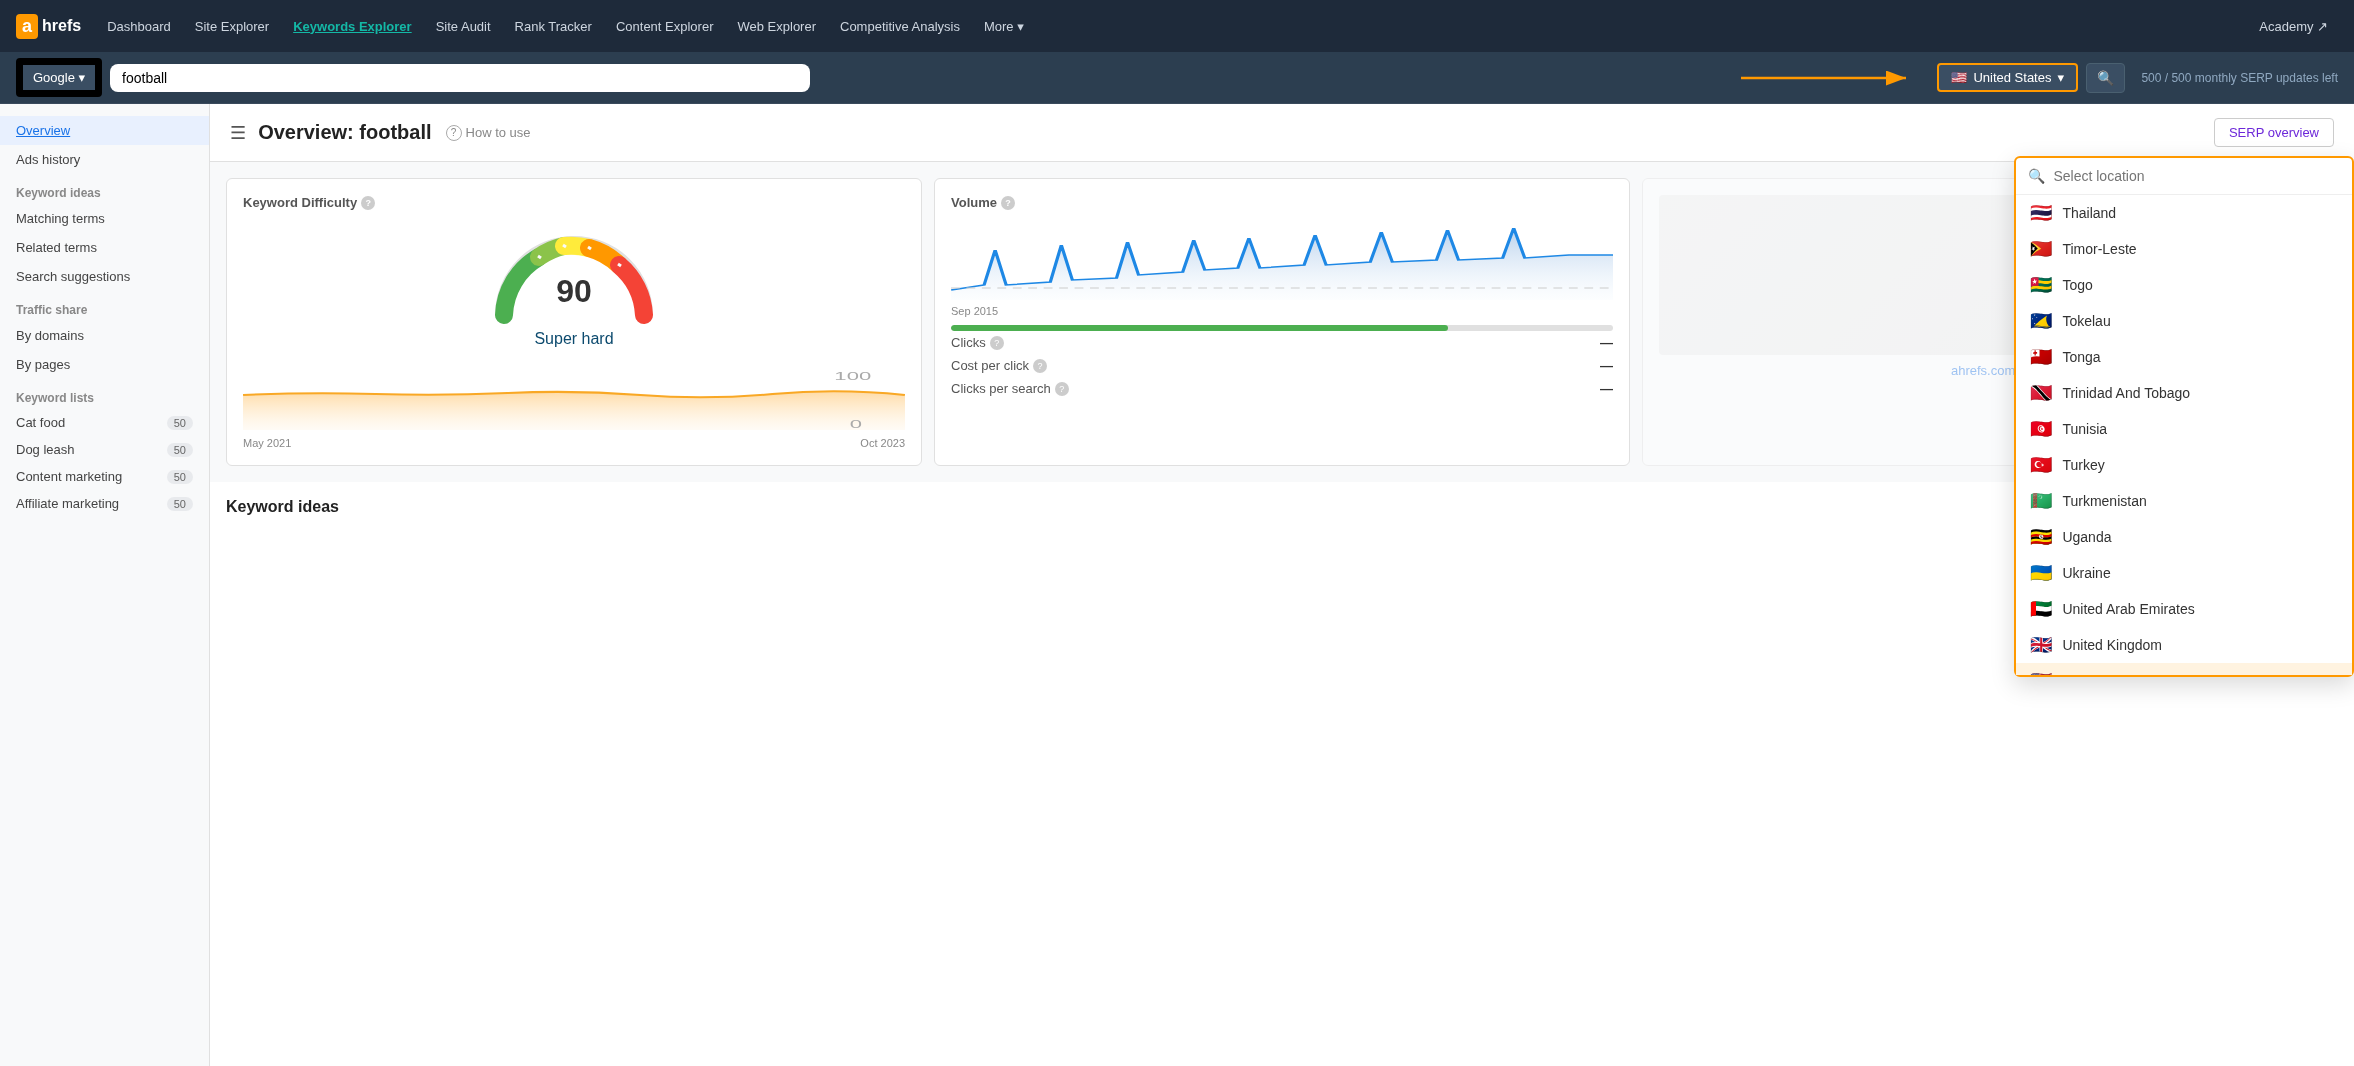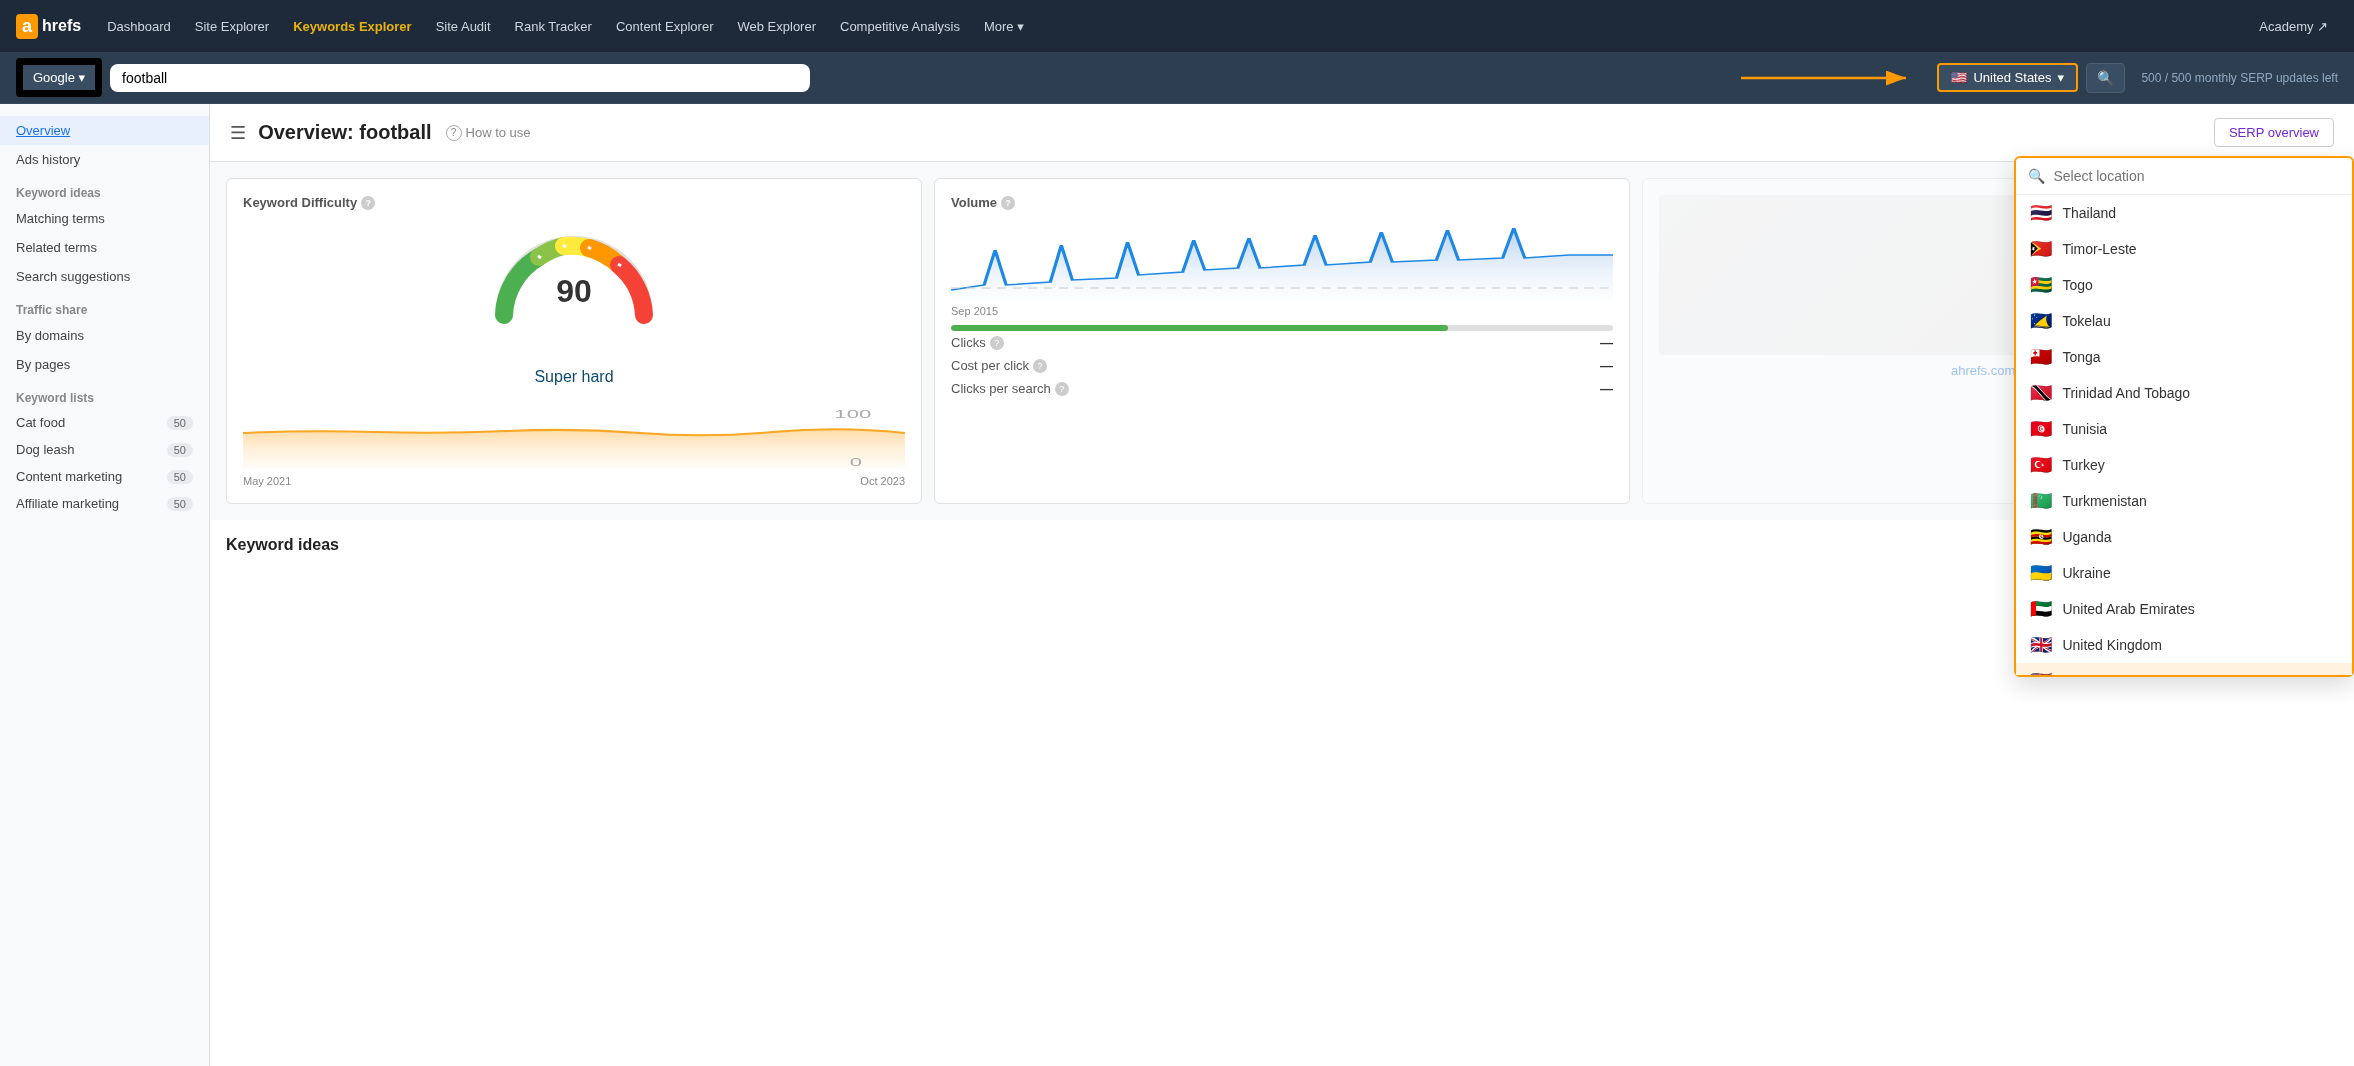--- a/index.html
+++ b/index.html
@@ -34,21 +34,21 @@
       font-size: 16px;
     }
     .nav-item {
       color: #cdd5df;
       font-size: 13px;
       padding: 6px 10px;
       cursor: pointer;
       white-space: nowrap;
       border-radius: 4px;
     }
-    .nav-item.active { color: #eab308; font-weight: 600; }
+    .nav-item.active { color: #14b8a6; font-weight: 600; text-decoration: underline; }
     .nav-academy { color: #cdd5df; font-size: 13px; padding: 6px 10px; cursor: pointer; margin-left: auto; }
     .nav-divider { flex: 1; }
 
     
     .search-bar {
       background: #2c3e50;
       display: flex;
       align-items: center;
       padding: 8px 16px;
       gap: 8px;
@@ -219,21 +219,21 @@
       font-weight: 600;
       color: #555;
       display: flex;
       align-items: center;
       gap: 4px;
       margin-bottom: 10px;
     }
     .info-icon { width: 14px; height: 14px; border-radius: 50%; background: #ccc; display: inline-flex; align-items: center; justify-content: center; font-size: 9px; color: #fff; cursor: pointer; }
 
     
-    .gauge-container { display: flex; flex-direction: column; align-items: center; gap: 38px; }
+    .gauge-container { display: flex; flex-direction: column; align-items: center; }
     .gauge-svg { width: 180px; height: 110px; }
     .gauge-label { font-size: 16px; color: #0c4a6e; }
     .chart-dates { display: flex; justify-content: space-between; font-size: 11px; color: #888; margin-top: 4px; }
     .progress-bar-container { margin-top: 8px; }
     .progress-bar { height: 6px; border-radius: 3px; background: #e0e0e0; overflow: hidden; }
     .progress-bar-fill { height: 100%; background: #4caf50; border-radius: 3px; }
     .volume-value { font-size: 36px; font-weight: 700; color: #333; margin-bottom: 8px; }
 
     
     .metrics-rows { display: flex; flex-direction: column; gap: 8px; margin-top: 4px; }

